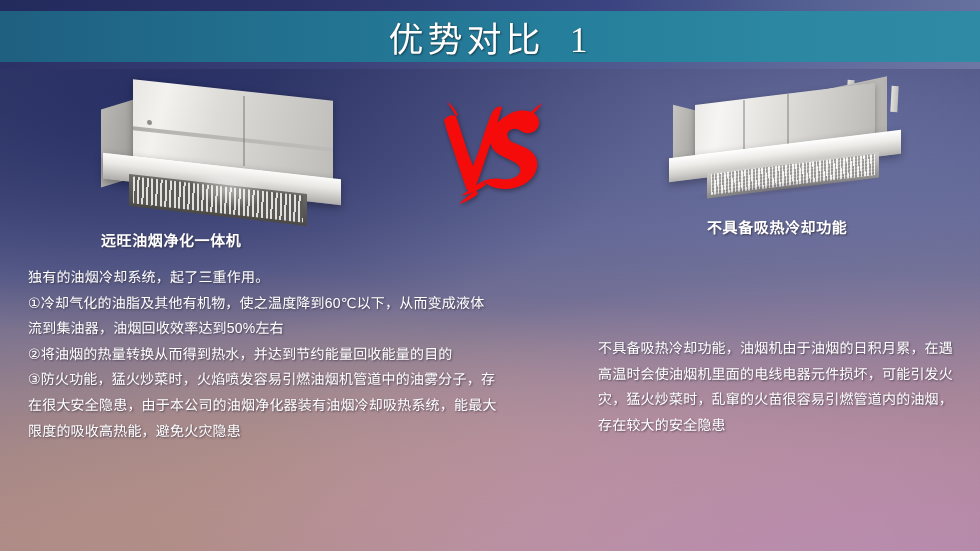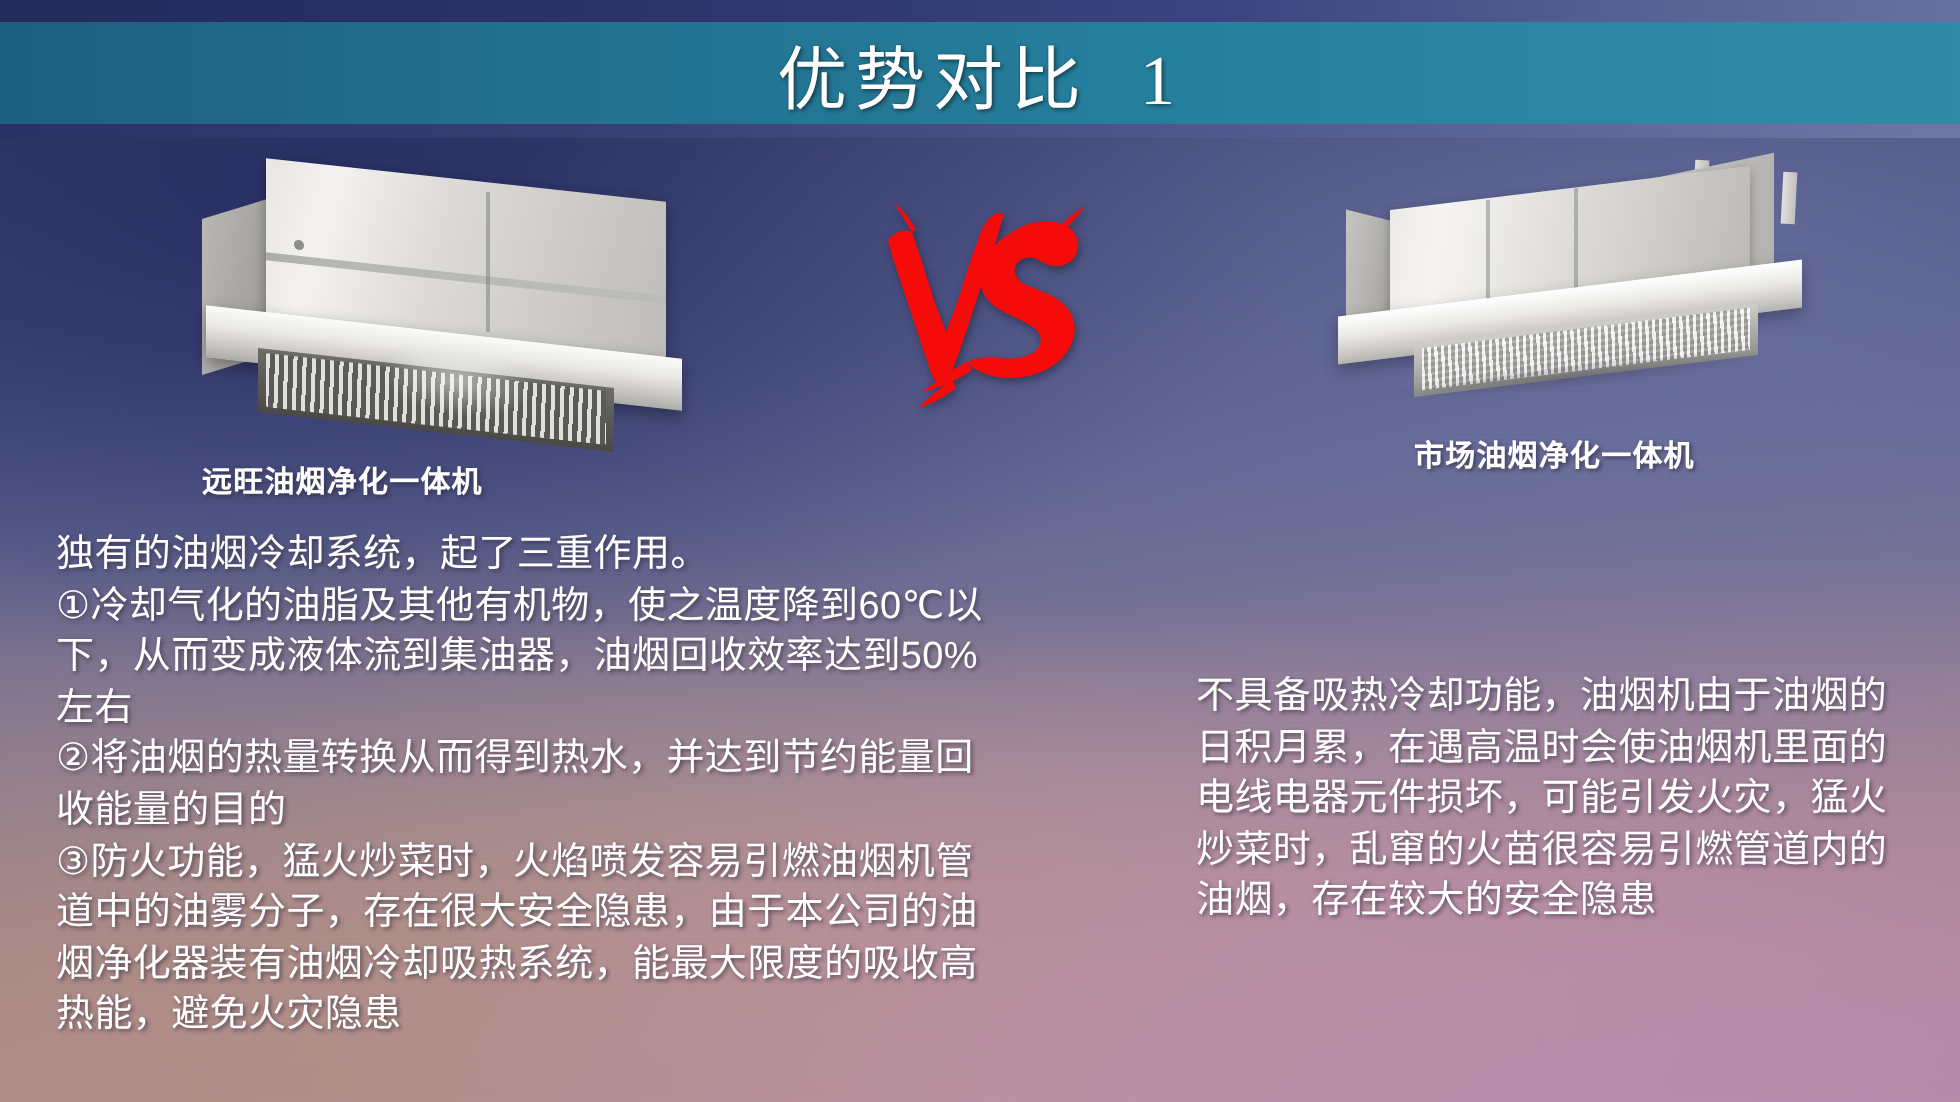--- a/index.html
+++ b/index.html
@@ -211,21 +211,21 @@
     letter-spacing:.6px; white-space:nowrap;
     text-shadow:1px 1px 2px rgba(45,40,60,.75);
   }
   .caption-left  { left:101px; top:229px; }
   .caption-right { left:707px; top:216px; }
 
   
   .body-text {
     position:absolute;
     color:#ffffff;
-    font-size:19px;
+    font-size:14px;
     line-height:25.6px;
     letter-spacing:.2px;
     text-shadow:1px 1px 2px rgba(50,42,60,.70);
     white-space:pre-wrap;
     font-weight:500;
   }
   .body-left  { left:28px;  top:265px; width:470px; }
   .body-right { left:598px; top:288px; width:360px;margin-top:48px; }
 </style>
 </head>
@@ -291,21 +291,21 @@
     <div class="hood-r-seam-b"></div>
     <div class="hood-r-lip"></div>
     <div class="hood-r-under">
       <div class="hood-r-mesh"></div>
     </div>
     <div class="hood-r-shadow"></div>
   </div>
 
   <div class="caption caption-left">远旺油烟净化一体机</div>
 
-  <div class="caption caption-right">市场油烟净化一体机</div>
+  <div class="caption caption-right">不具备吸热冷却功能</div>
 
   <div class="body-text body-left">独有的油烟冷却系统，起了三重作用。
 ①冷却气化的油脂及其他有机物，使之温度降到60℃以下，从而变成液体流到集油器，油烟回收效率达到50%左右
 ②将油烟的热量转换从而得到热水，并达到节约能量回收能量的目的
 ③防火功能，猛火炒菜时，火焰喷发容易引燃油烟机管道中的油雾分子，存在很大安全隐患，由于本公司的油烟净化器装有油烟冷却吸热系统，能最大限度的吸收高热能，避免火灾隐患</div>
 
   <div class="body-text body-right">不具备吸热冷却功能，油烟机由于油烟的日积月累，在遇高温时会使油烟机里面的电线电器元件损坏，可能引发火灾，猛火炒菜时，乱窜的火苗很容易引燃管道内的油烟，存在较大的安全隐患</div>
 
 </div>
 

